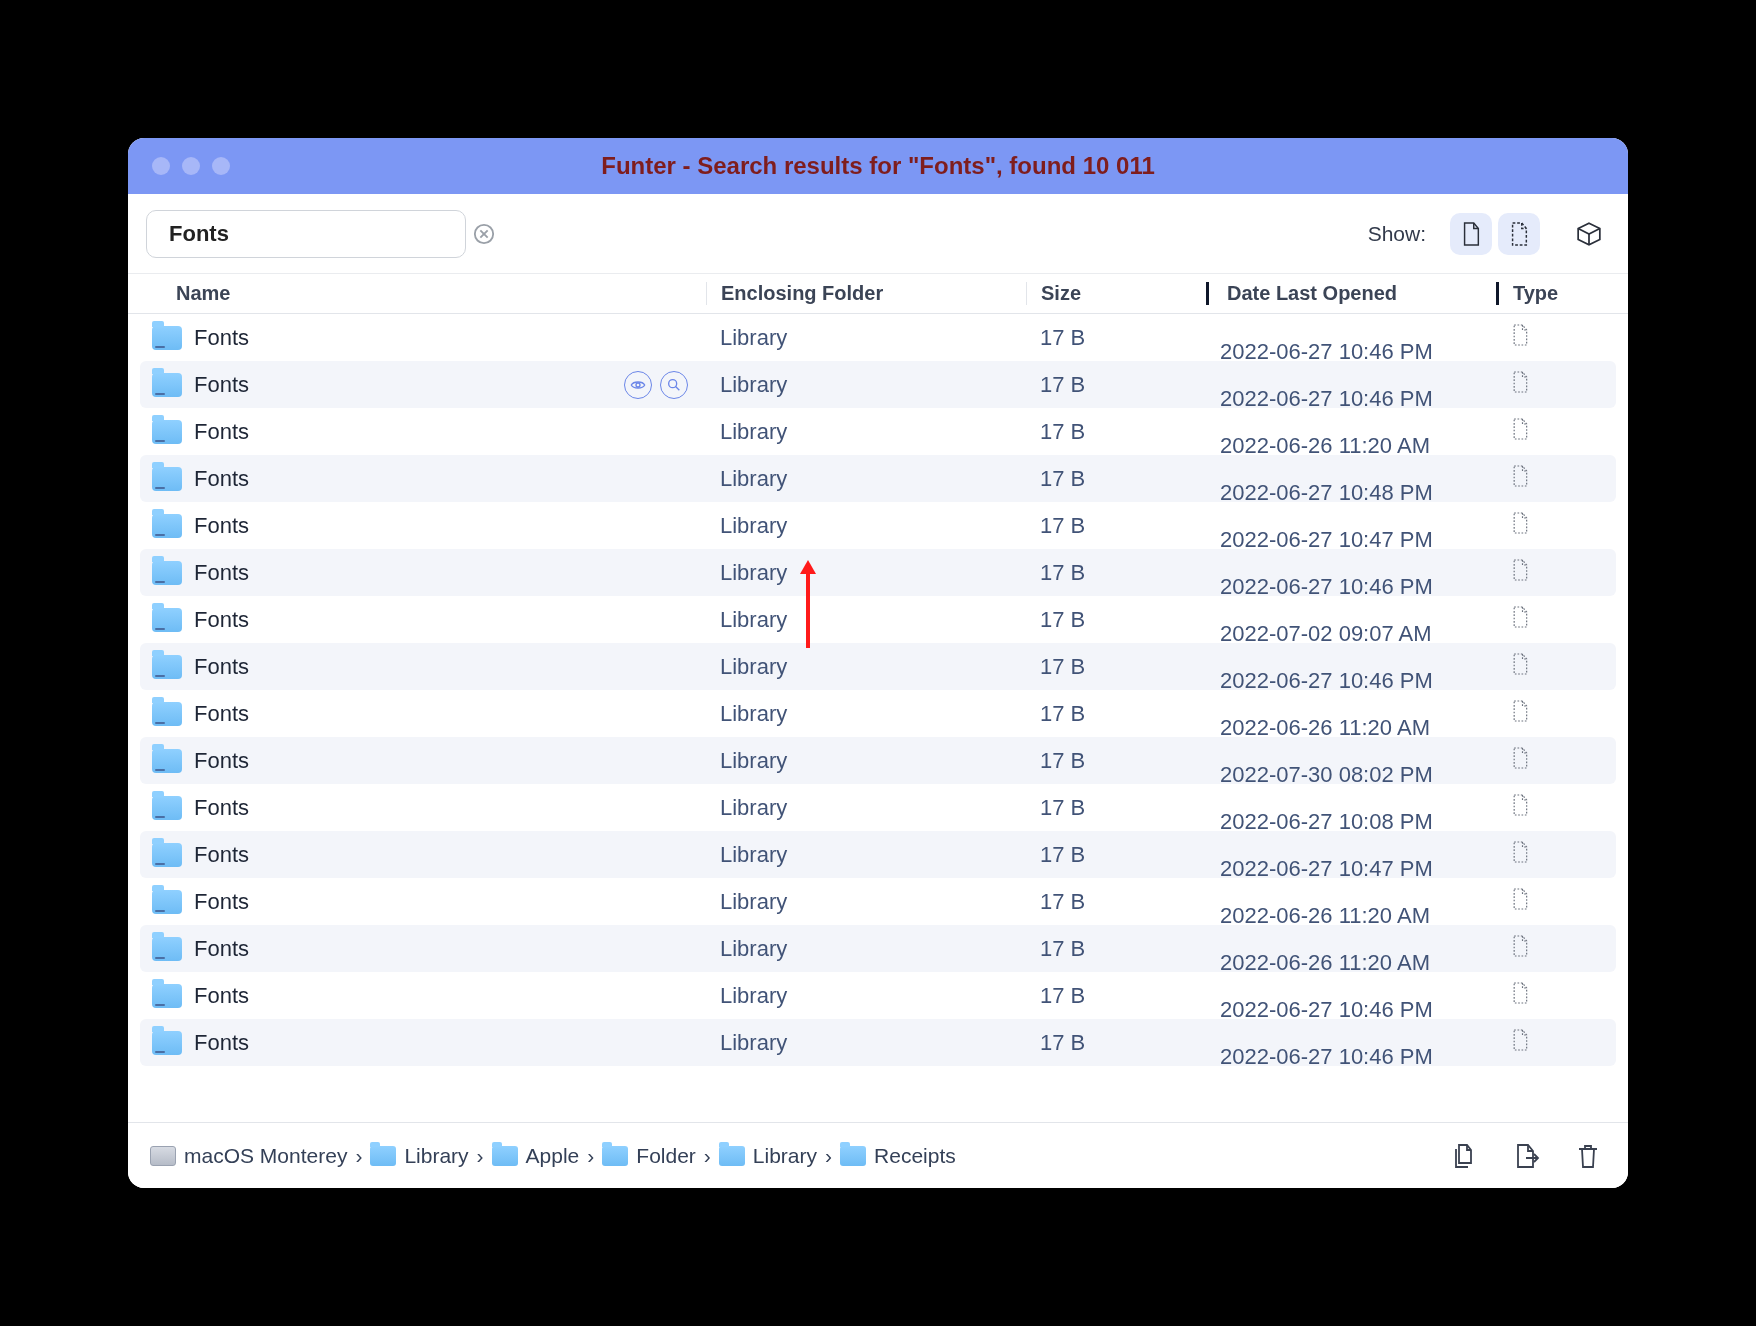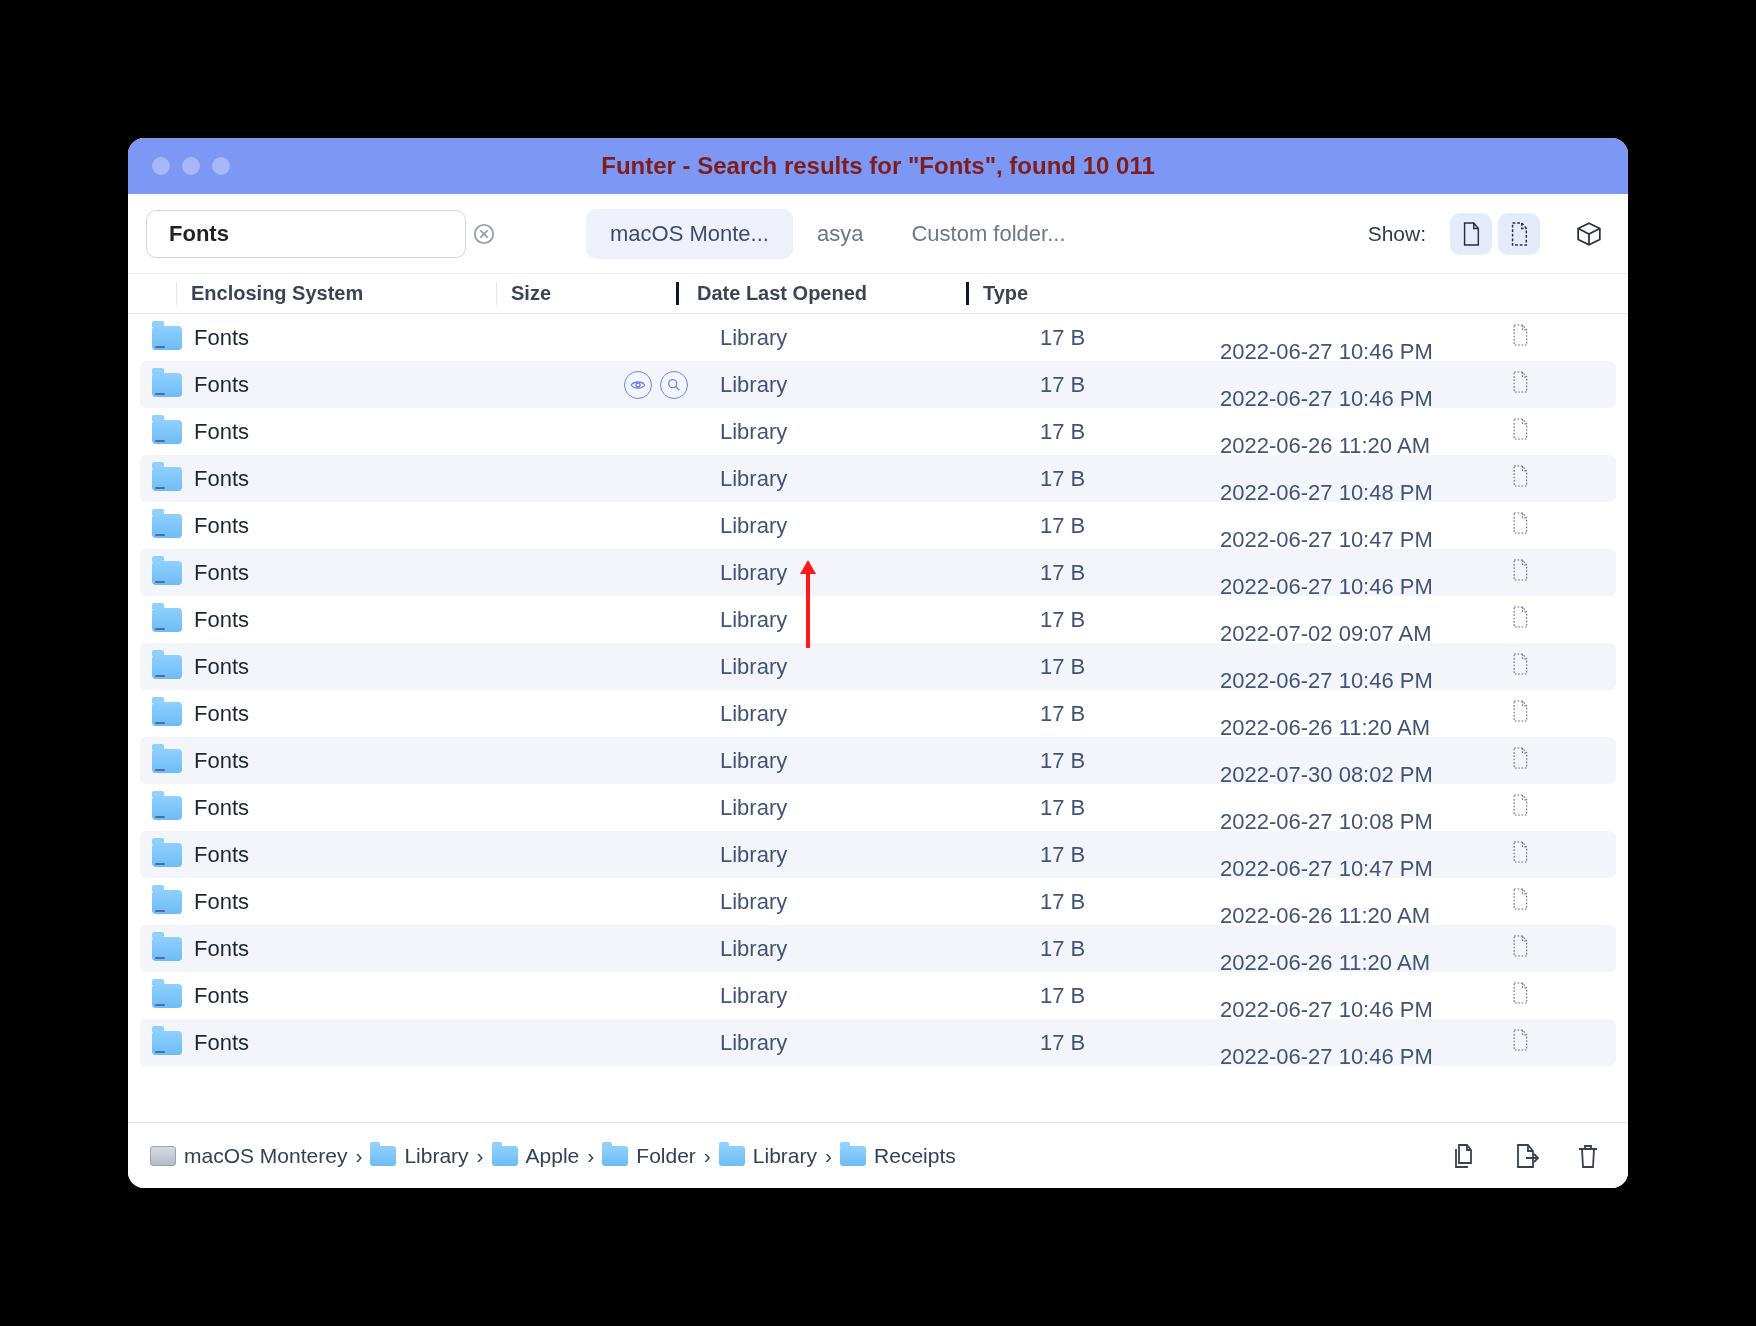--- a/index.html
+++ b/index.html
@@ -266,25 +266,20 @@
       <input value="Fonts" style="">
       <div class="clear">
         <svg viewBox="0 0 24 24">
             <circle cx="12" cy="12" r="10"></circle>
             <line x1="8" y1="8" x2="16" y2="16"></line>
             <line x1="16" y1="8" x2="8" y2="16"></line>
           </svg>
       </div>
     </div>
 
-    <div class="scopes" id="scopes">
-        <div class="scope active">macOS Monte...</div>
-        <div class="scope">asya</div>
-        <div class="scope">Custom folder...</div>
-      </div>
 
     <div class="spacer"></div>
 
     <div class="show-label">Show:</div>
     <div class="show-group">
       <div class="show-btn active">
         <svg viewBox="0 0 24 28">
             <path d="M5 2 H15 L20 8 V26 H5 Z"></path>
             <path d="M15 2 V8 H20"></path>
           </svg>
@@ -299,21 +294,22 @@
     <div class="cube-btn">
       <svg viewBox="0 0 24 24">
           <path d="M12 2 L22 7 L22 17 L12 22 L2 17 L2 7 Z"></path>
           <path d="M2 7 L12 12 L22 7"></path>
           <path d="M12 12 V22"></path>
         </svg>
     </div>
   </div>
 
   <div class="headers">
-    <div class="col-folder">Enclosing System</div>
+    <div class="col-name">Name</div>
+    <div class="col-folder">Enclosing Folder</div>
     <div class="col-size">Size</div>
     <div class="col-date">Date Last Opened</div>
     <div class="col-type">Type</div>
   </div>
 
   <div class="rows" id="rows">
       <div class="row">
         <div class="c-name">
           <div class="folder-ico"></div>
           <span>Fonts</span>

